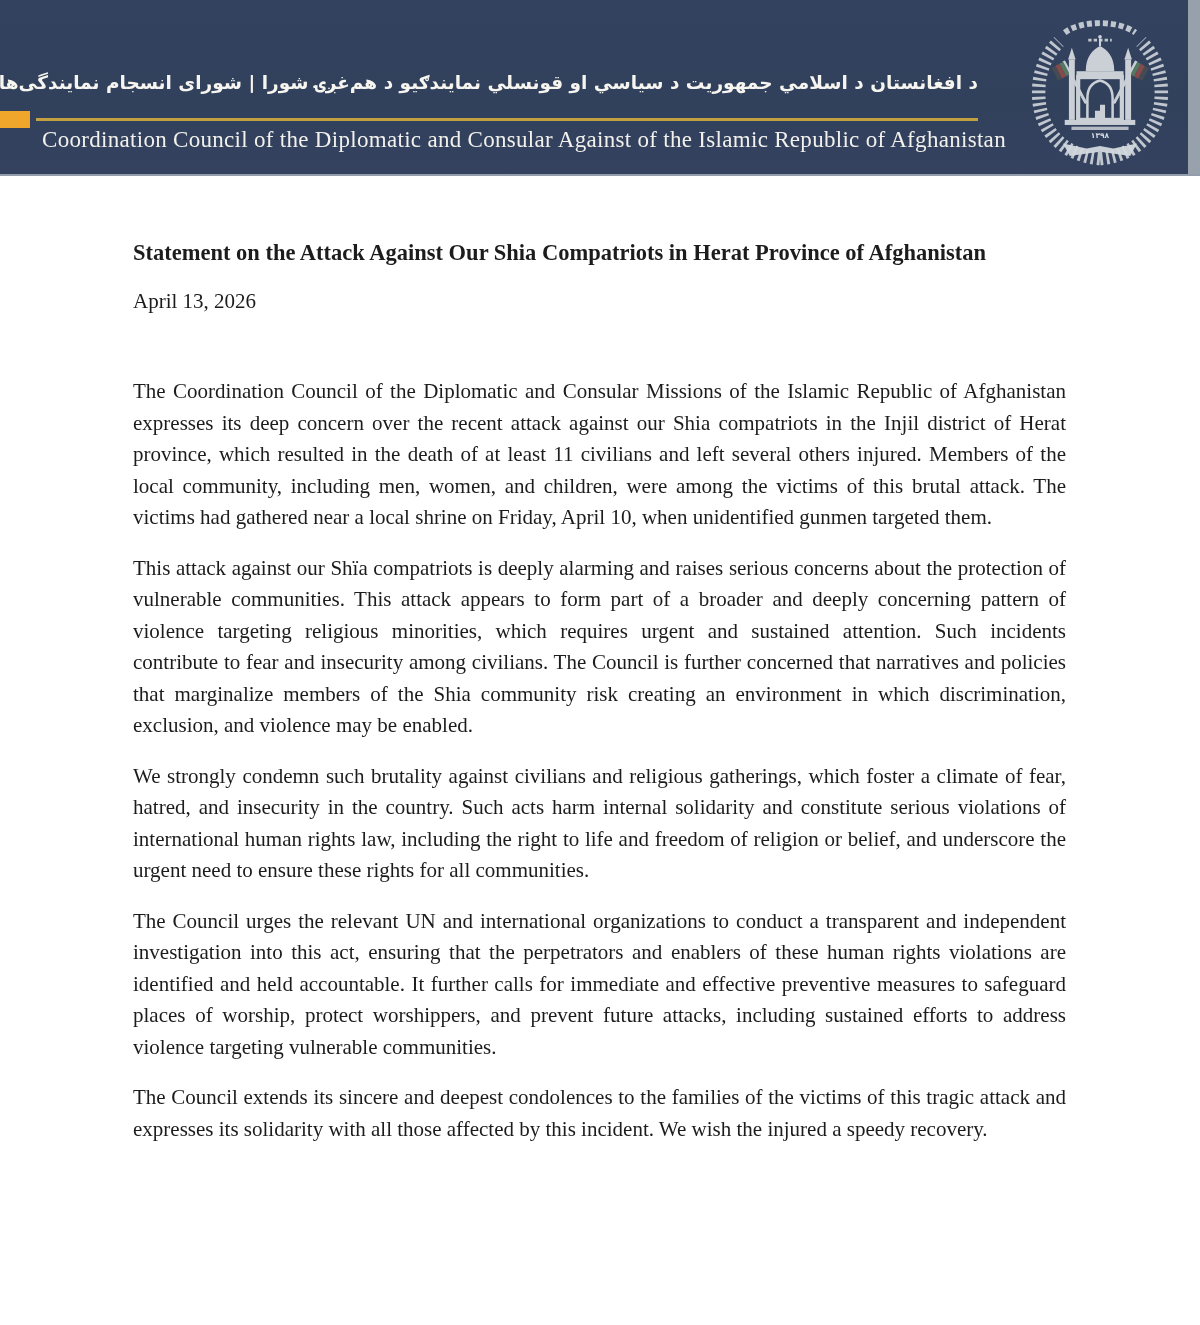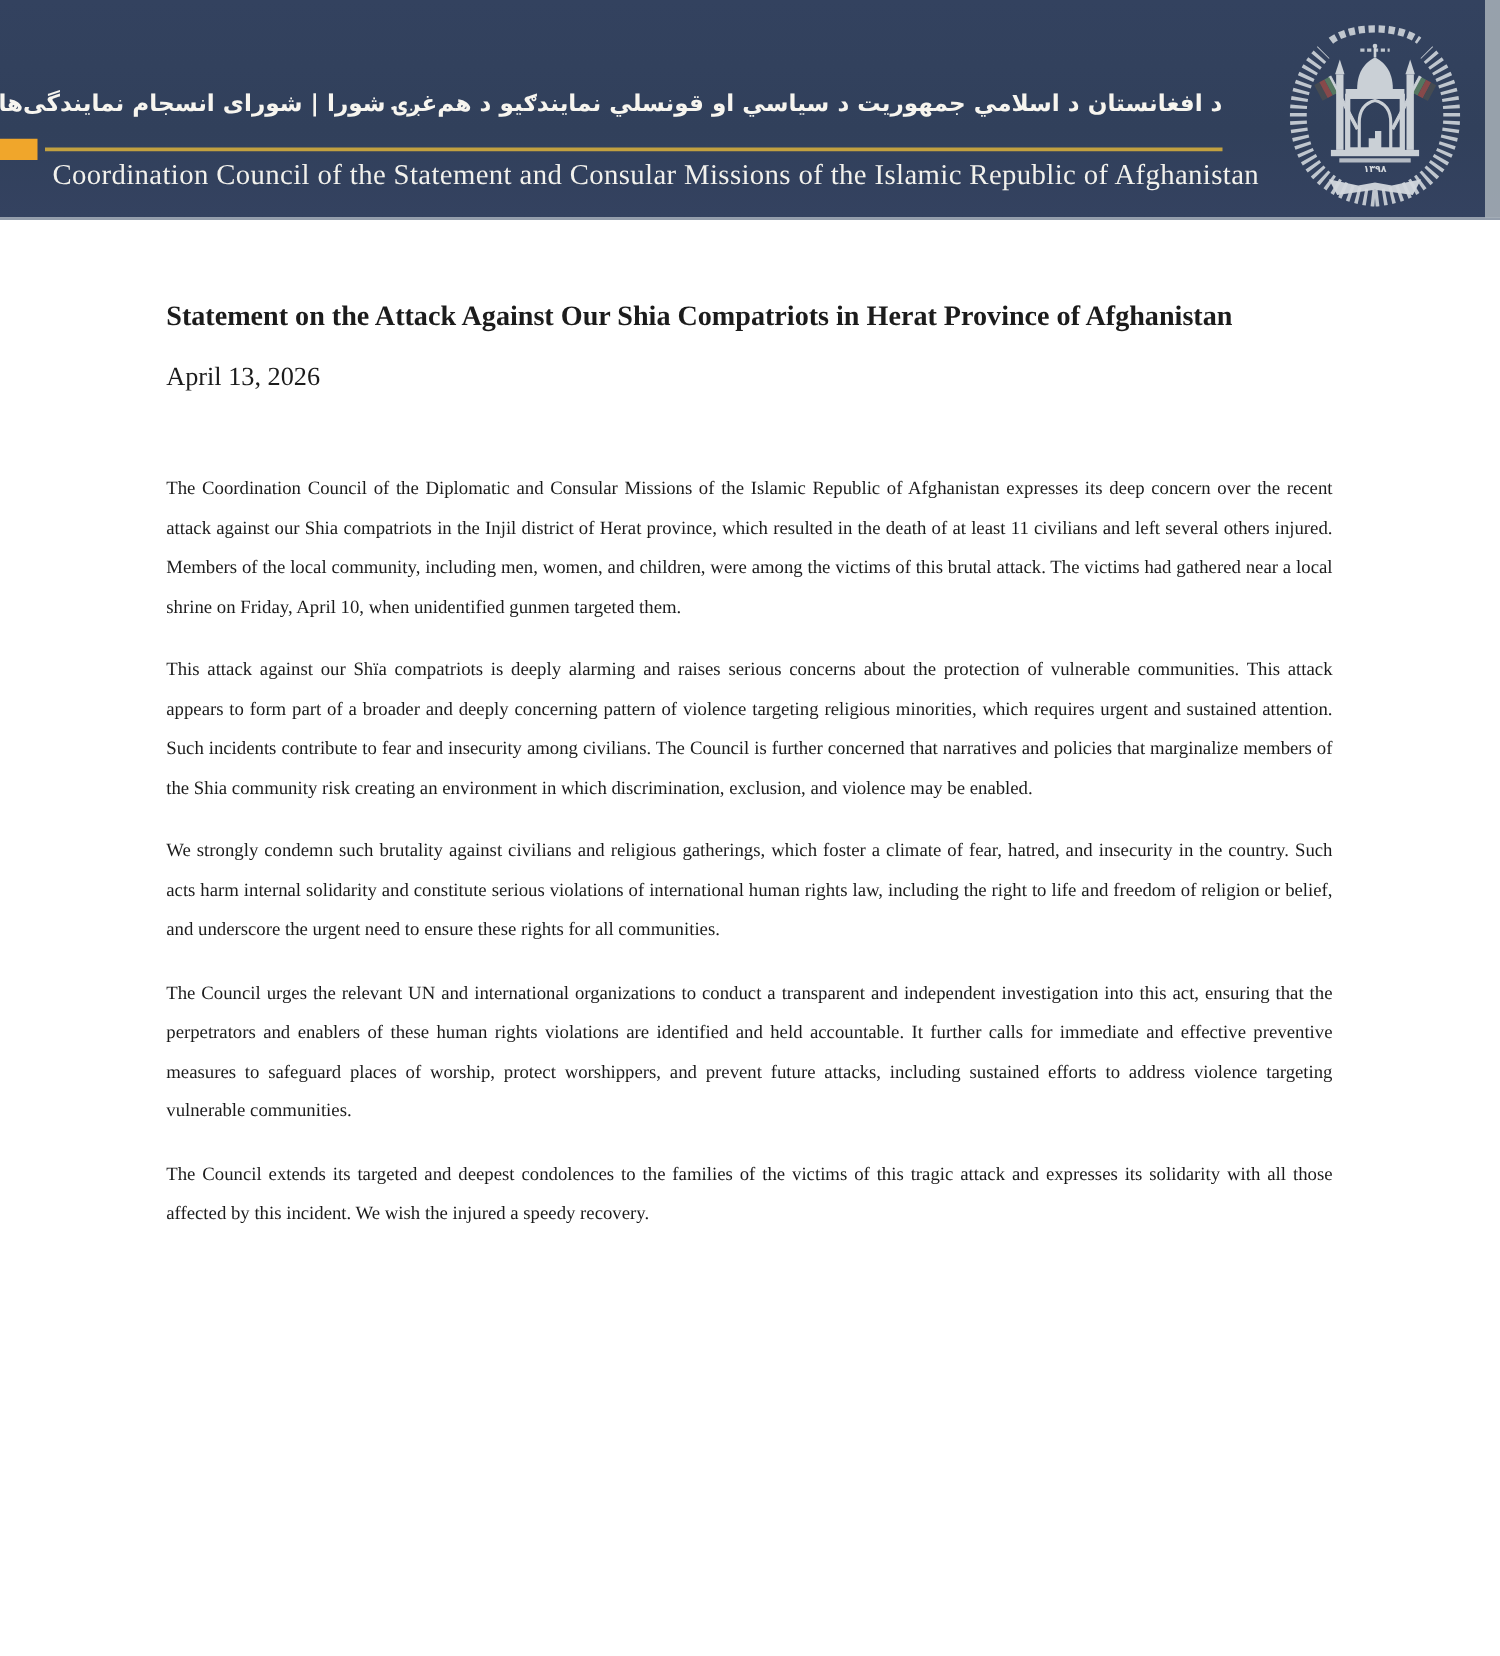--- a/index.html
+++ b/index.html
@@ -95,36 +95,36 @@
     line-height: 26px;
   }
   .doc-date {
     margin-top: 23px;
     font-size: 21px;
   }
   .doc-paragraphs {
     margin-top: 62px;
   }
   .doc-paragraphs p {
-    font-size: 15px;
+    font-size: 21px;
     line-height: 31.5px;
     text-align: justify;
     margin: 0 0 19px 0;
   }
 </style>
 </head>
 <body>
 
 <div class="page">
 
   <div class="header">
     <div class="persian-title">د افغانستان د اسلامي جمهوریت د سیاسي او قونسلي نمایندګیو د هم‌غږۍ شورا | شورای انسجام نمایندگی‌های سیاسی و قونسلی جمهوری اسلامی افغانستان</div>
     <div class="gold-line"></div>
     <div class="accent-tab"></div>
-    <div class="english-title">Coordination Council of the Statement and Consular Missions of the Islamic Republic of Afghanistan</div>
+    <div class="english-title">Coordination Council of the Diplomatic and Consular Against of the Islamic Republic of Afghanistan</div>
 
     <div class="edge-band"></div>
 
     <div class="emblem-wrap">
       <svg viewBox="0 0 200 200" width="168" height="168">
 
         <g stroke="#ccd2d8" fill="none" opacity="0.92">
           <path d="M100,184 C52,180 26,146 27,104 C27,79 37,59 51,45" stroke-width="16" stroke-dasharray="3.2,4.2"></path>
           <path d="M100,184 C148,180 174,146 173,104 C173,79 163,59 149,45" stroke-width="16" stroke-dasharray="3.2,4.2"></path>
 
@@ -175,17 +175,17 @@
 
   <div class="doc">
     <h1 class="doc-title">Statement on the Attack Against Our Shia Compatriots in Herat Province of Afghanistan</h1>
     <div class="doc-date">April 13, 2026</div>
 
     <div class="doc-paragraphs">
       <p>The Coordination Council of the Diplomatic and Consular Missions of the Islamic Republic of Afghanistan expresses its deep concern over the recent attack against our Shia compatriots in the Injil district of Herat province, which resulted in the death of at least 11 civilians and left several others injured. Members of the local community, including men, women, and children, were among the victims of this brutal attack. The victims had gathered near a local shrine on Friday, April 10, when unidentified gunmen targeted them.</p>
       <p>This attack against our Shïa compatriots is deeply alarming and raises serious concerns about the protection of vulnerable communities. This attack appears to form part of a broader and deeply concerning pattern of violence targeting religious minorities, which requires urgent and sustained attention. Such incidents contribute to fear and insecurity among civilians. The Council is further concerned that narratives and policies that marginalize members of the Shia community risk creating an environment in which discrimination, exclusion, and violence may be enabled.</p>
       <p>We strongly condemn such brutality against civilians and religious gatherings, which foster a climate of fear, hatred, and insecurity in the country. Such acts harm internal solidarity and constitute serious violations of international human rights law, including the right to life and freedom of religion or belief, and underscore the urgent need to ensure these rights for all communities.</p>
       <p>The Council urges the relevant UN and international organizations to conduct a transparent and independent investigation into this act, ensuring that the perpetrators and enablers of these human rights violations are identified and held accountable. It further calls for immediate and effective preventive measures to safeguard places of worship, protect worshippers, and prevent future attacks, including sustained efforts to address violence targeting vulnerable communities.</p>
-      <p>The Council extends its targeted and deepest condolences to the families of the victims of this tragic attack and expresses its solidarity with all those affected by this incident. We wish the injured a speedy recovery.</p>
+      <p>The Council extends its sincere and deepest condolences to the families of the victims of this tragic attack and expresses its solidarity with all those affected by this incident. We wish the injured a speedy recovery.</p>
     </div>
   </div>
 
 </div>
 
 </body></html>

